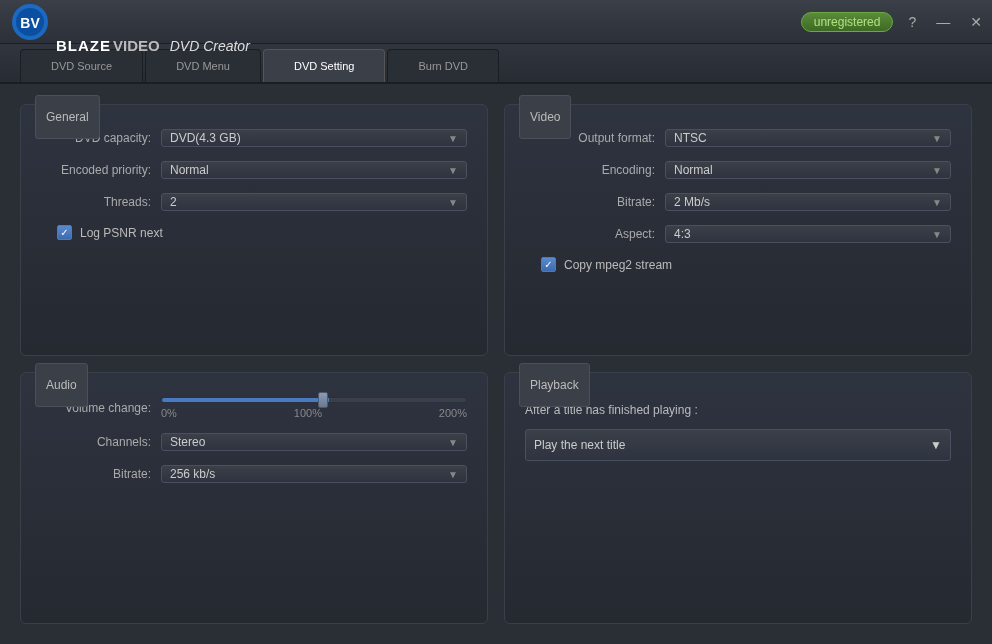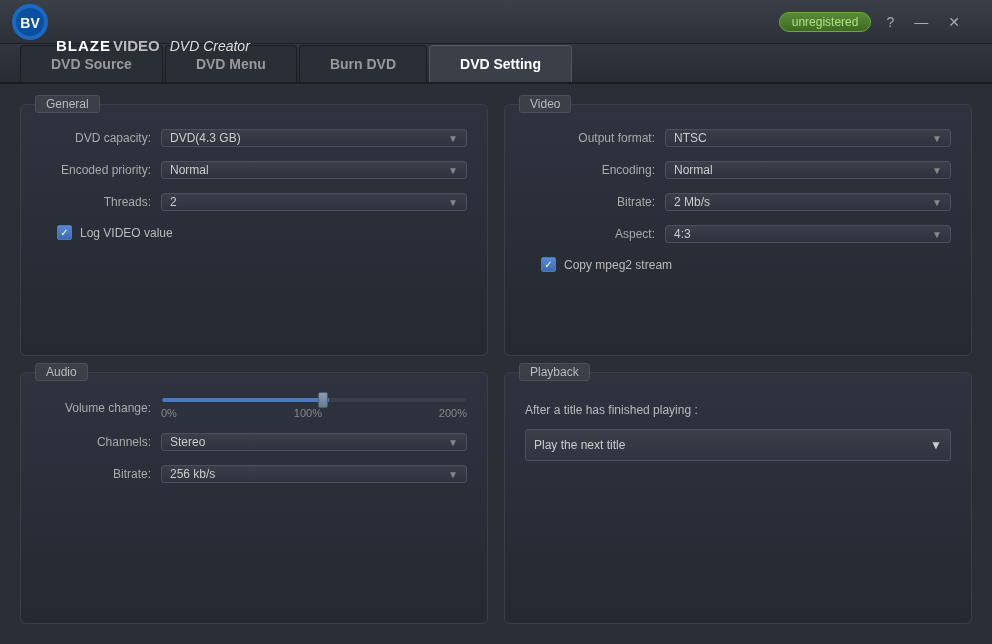--- a/index.html
+++ b/index.html
@@ -28,21 +28,21 @@
       align-items: center;
       gap: 6px;
     }
     #logo-icon {
       width: 40px;
       height: 40px;
     }
 
     #titlebar-right {
       position: absolute;
-      right: 27px;
+      right: 5px;
       top: 50%;
       transform: translateY(-50%);
       display: flex;
       align-items: center;
       gap: 10px;
     }
     #unregistered-btn {
       background: linear-gradient(180deg, #5a8a3a 0%, #3d6a22 100%);
       color: #b0e080;
       border: 1px solid #6aaa40;
@@ -63,22 +63,22 @@
       background: linear-gradient(180deg, #31363e 0%, #272c33 100%);
       height: 40px;
       display: flex;
       align-items: flex-end;
       padding: 0 20px;
       gap: 2px;
       border-bottom: 2px solid #1a1d22;
     }
     .nav-tab {
       padding: 10px 30px;
-      font-size: 14px;
-      font-weight: bold;
+      font-size: 11px;
+      font-weight: normal;
       color: #999;
       cursor: pointer;
       border-radius: 4px 4px 0 0;
       background: #2a2e35;
       border: 1px solid #1a1d22;
       border-bottom: none;
     }
     .nav-tab.active {
       background: #3a3f48;
       color: #fff;
@@ -103,21 +103,21 @@
       padding: 0;
       position: relative;
     }
     .panel-header {
       position: absolute;
       top: -10px;
       left: 14px;
       background: #3a3f48;
       border: 1px solid #4a4f58;
       border-radius: 3px;
-      padding: 1px 10px;
+      padding: 14px 10px;
       font-size: 12px;
       color: #bbb;
     }
     .panel-body {
       padding: 24px 20px 16px 20px;
     }
 
     
     .form-row {
       display: flex;
@@ -267,22 +267,22 @@
     <button id="unregistered-btn">unregistered</button>
     <span class="titlebar-icon">?</span>
     <span class="titlebar-icon">—</span>
     <span class="titlebar-icon">✕</span>
   </div>
 </div>
 
 <div id="nav-tabs">
   <div class="nav-tab">DVD Source</div>
   <div class="nav-tab">DVD Menu</div>
+  <div class="nav-tab active">DVD Setting</div>
   <div class="nav-tab">Burn DVD</div>
-  <div class="nav-tab active">DVD Setting</div>
 </div>
 
 <div id="main-content">
 
   <div class="panel">
     <div class="panel-header">General</div>
     <div class="panel-body">
       <div class="form-row">
         <span class="form-label">DVD capacity:</span>
         <div class="custom-select">
@@ -301,21 +301,21 @@
         <span class="form-label">Threads:</span>
         <div class="custom-select">
           <span>2</span>
           <span class="arrow">▼</span>
         </div>
       </div>
       <div class="checkbox-row">
         <div class="custom-checkbox">
           <span class="checkmark">✓</span>
         </div>
-        <span class="checkbox-label">Log VIDEO value</span>
+        <span class="checkbox-label">Log PSNR next</span>
       </div>
     </div>
   </div>
 
   <div class="panel">
     <div class="panel-header">Video</div>
     <div class="panel-body">
       <div class="form-row">
         <span class="form-label form-label-wide">Output format:</span>
         <div class="custom-select">

